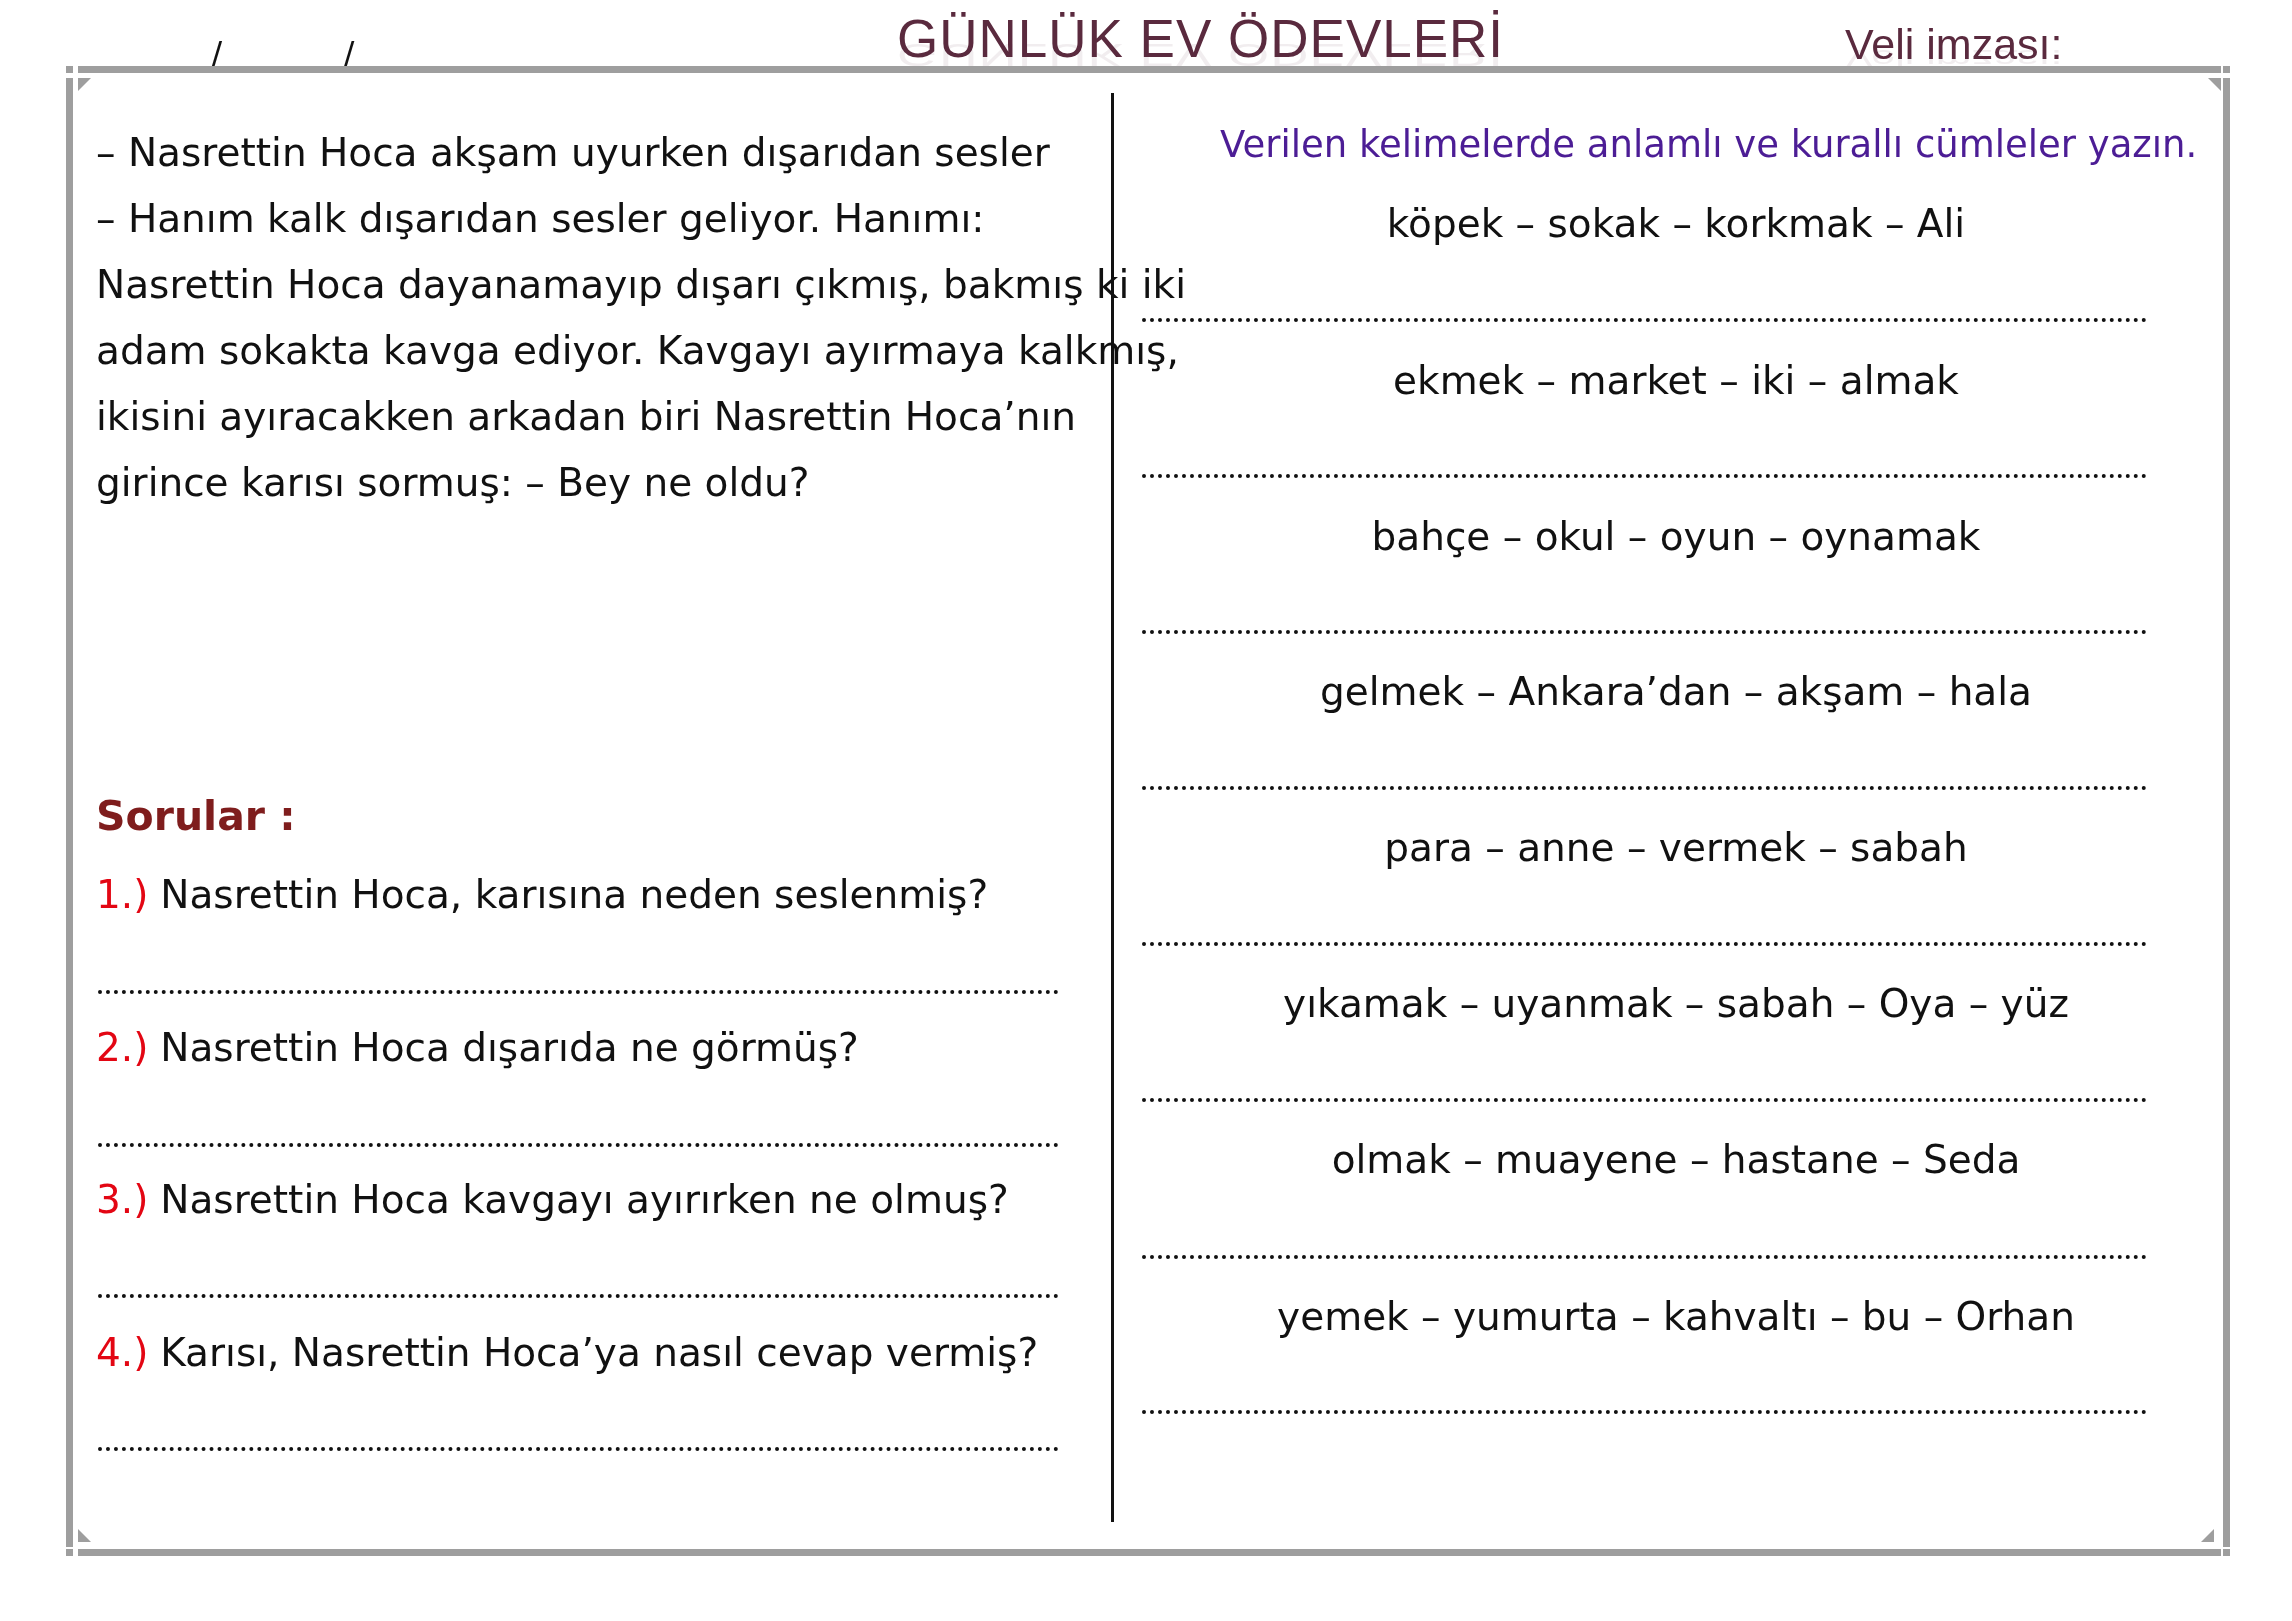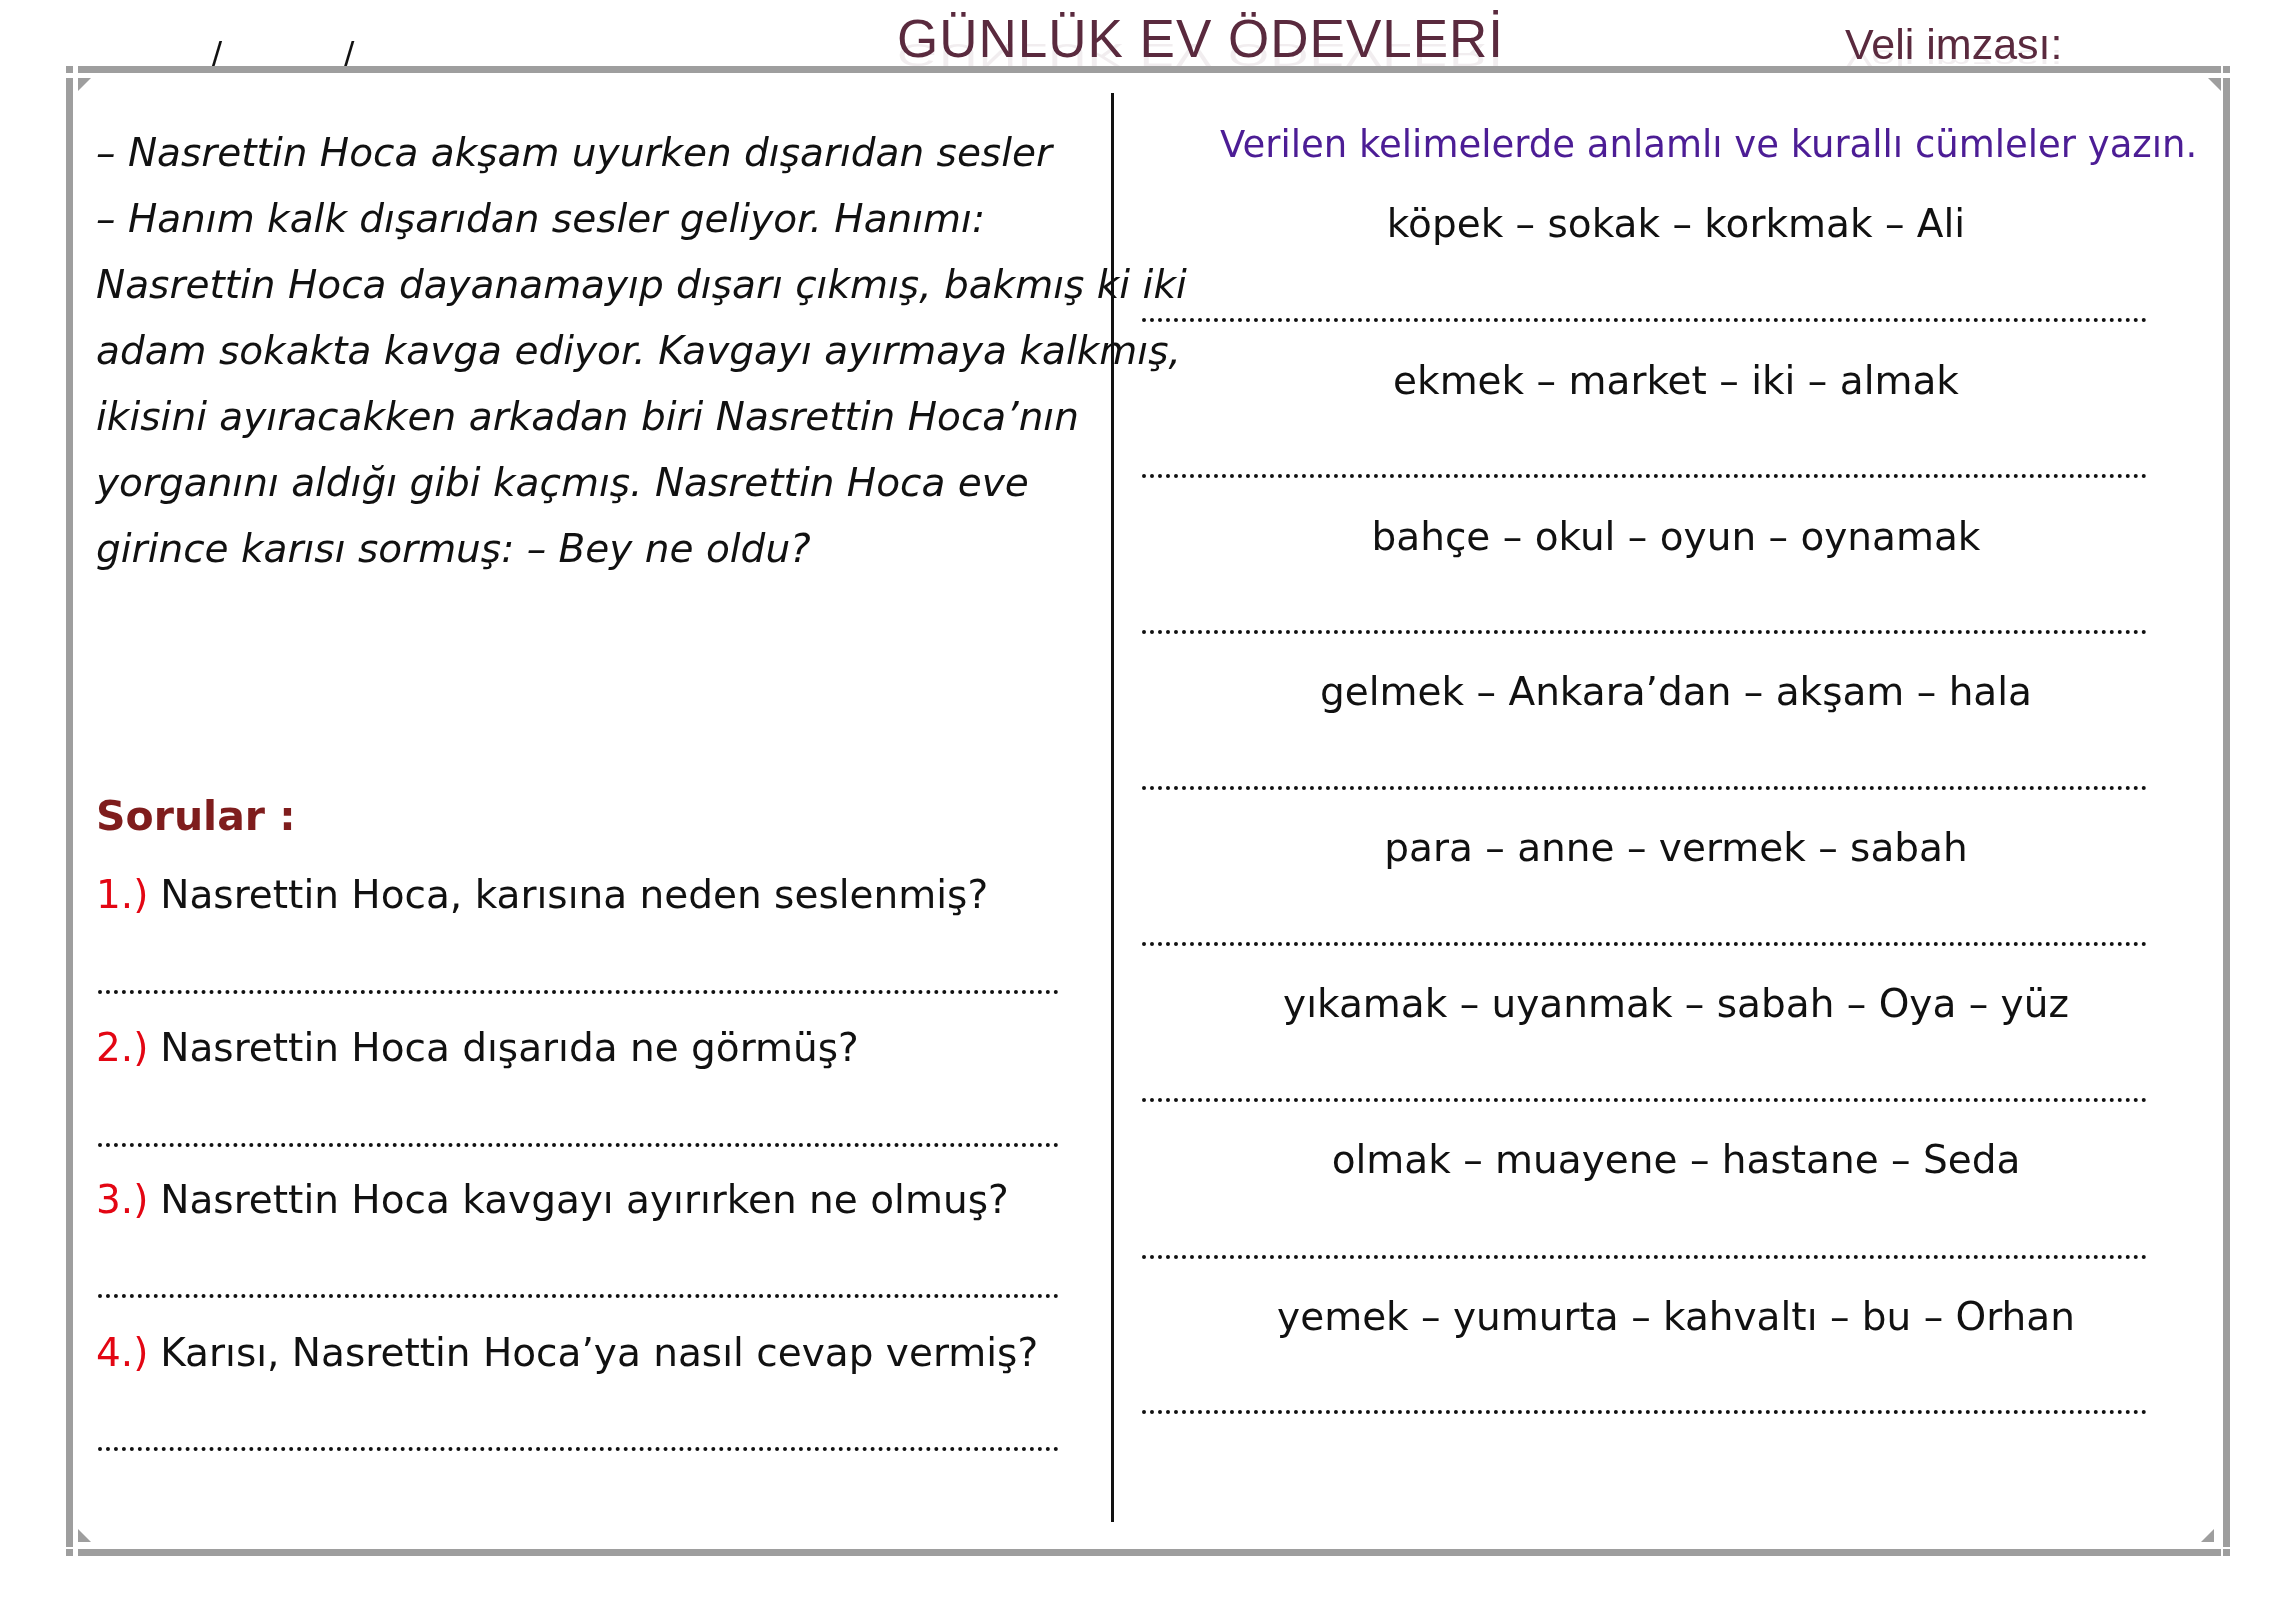--- a/index.html
+++ b/index.html
@@ -24,21 +24,21 @@
   .corner-sq { width:6.9px; height:6.9px; background:#9e9e9e; outline:2px solid #fff; }
   .tri { width:0; height:0; }
   .tri-tl { left:78px; top:78px; border-top:13.7px solid #9e9e9e; border-right:13.7px solid transparent; }
   .tri-tr { left:2208px; top:78px; border-top:13.7px solid #9e9e9e; border-left:13.7px solid transparent; }
   .tri-bl { left:78px; top:1529px; border-bottom:13.7px solid #9e9e9e; border-right:13.7px solid transparent; }
   .tri-br { left:2201px; top:1529px; border-bottom:13.7px solid #9e9e9e; border-left:13.7px solid transparent; }
 
   .divider { left:1111px; top:93px; width:2.9px; height:1429px; background:#111; }
 
   
-  .story { left:96px; top:120px; width:1010px; font-size:39px; line-height:66px; font-family:"DejaVu Sans", sans-serif;font-style:italic; }
+  .story { left:96px; top:120px; width:1010px; font-size:39px; line-height:66px; font-family:"DejaVu Sans", sans-serif; }
   .story p { margin:0; white-space:nowrap; }
   .sorular { left:96px; top:792px; font-size:41px; color:#7f1d1d;font-weight:bold; }
   .question { left:96px; font-size:39px; white-space:nowrap; }
   .question .num { color:#e30613; margin-right:11.8px; }
   .answer-line { border-bottom:4.9px dotted #111; height:0; }
   .left-ans { left:98px; width:961px; }
 
   
   .instruction { left:1220px; top:123px; font-size:37px; color:#4c1d95; white-space:nowrap; }
   .words { left:1137px; width:1078px; text-align:center; font-size:39px; white-space:nowrap; }
@@ -69,21 +69,20 @@
 <div class="abs tri tri-br"></div>
 
 <div class="abs divider"></div>
 
 <div class="abs story">
   <p>– Nasrettin Hoca akşam uyurken dışarıdan sesler</p>
   <p>– Hanım kalk dışarıdan sesler geliyor. Hanımı:</p>
   <p>Nasrettin Hoca dayanamayıp dışarı çıkmış, bakmış ki iki</p>
   <p>adam sokakta kavga ediyor. Kavgayı ayırmaya kalkmış,</p>
   <p>ikisini ayıracakken arkadan biri Nasrettin Hoca’nın</p>
-  <p>yorganını aldığı gibi kaçmış. Nasrettin Hoca eve</p>
   <p>girince karısı sormuş: – Bey ne oldu?</p>
 </div>
 
 <div class="abs sorular">Sorular :</div>
 
 <div class="abs question" style="top:872px">
   <span class="num">1.)</span><span>Nasrettin Hoca, karısına neden seslenmiş?</span>
 </div>
 <div class="abs answer-line left-ans" style="top:990px"></div>
 

